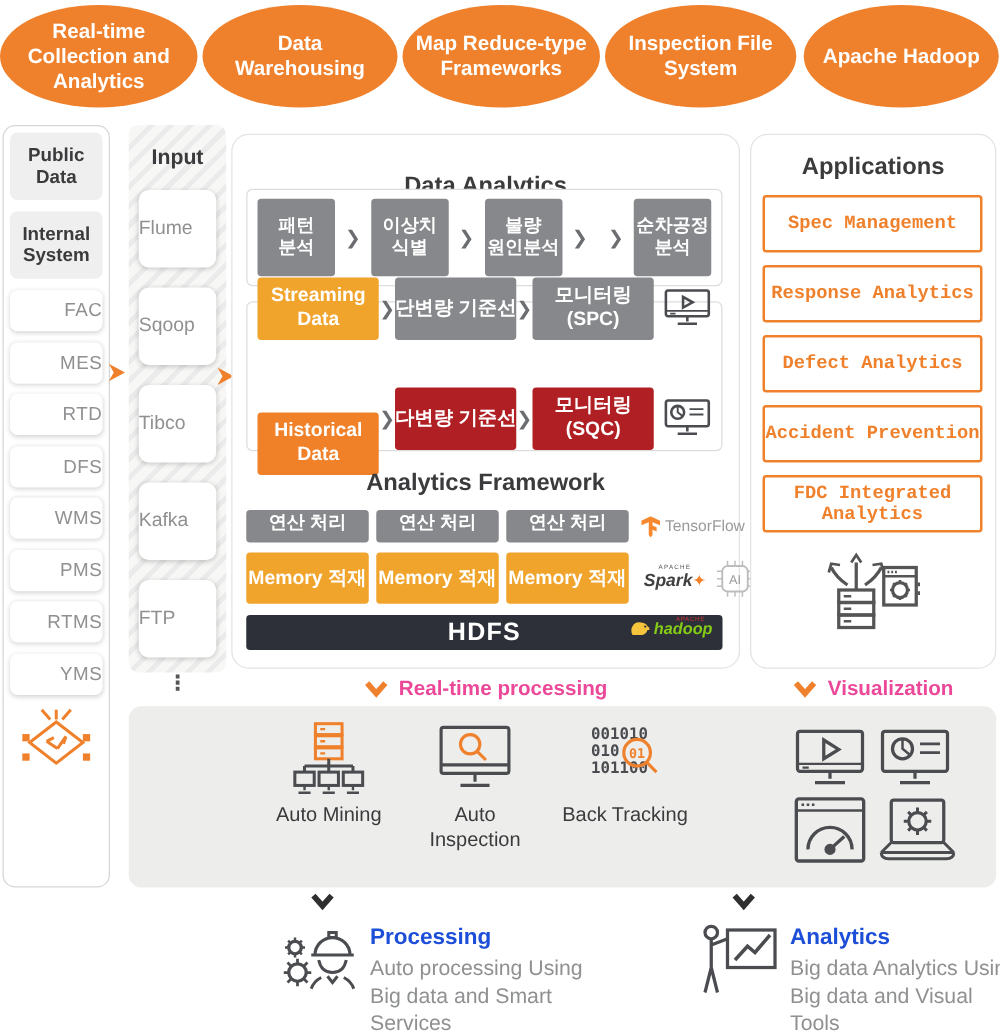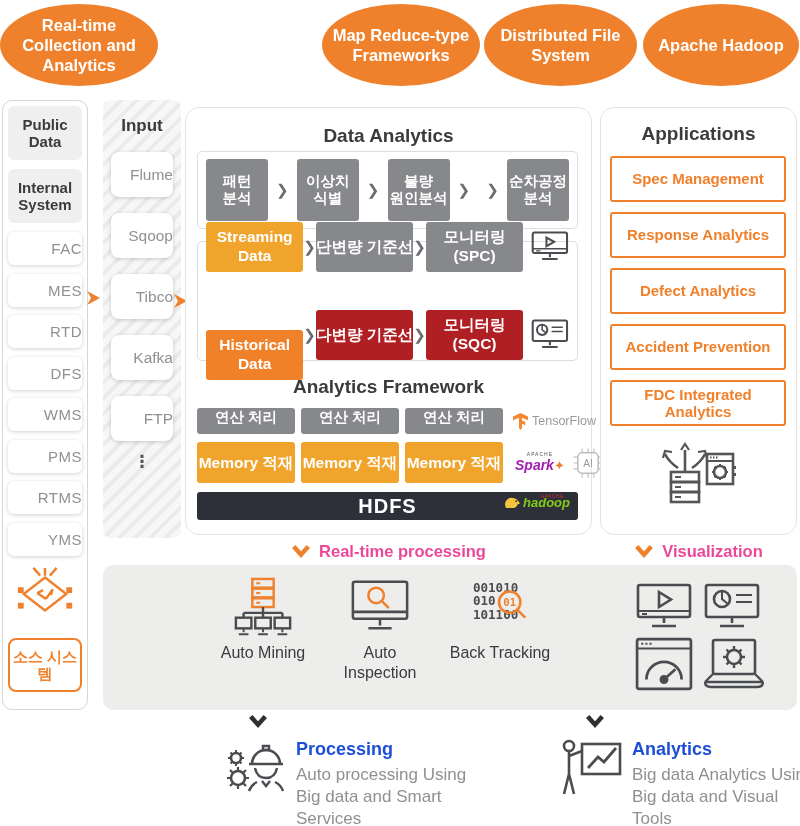--- a/index.html
+++ b/index.html
@@ -20,22 +20,22 @@
     box-shadow:0 1px 4px rgba(0,0,0,.18);display:flex;align-items:center;justify-content:flex-end;
     font-size:15px;color:#8f9092;letter-spacing:.5px;}
   .srcicon{margin:8px auto 0 auto;width:62px;height:62px;display:block;}
   .srcfooter{margin:12px auto 0 auto;height:50px;border:2px solid #F0812C;border-radius:8px;
     display:flex;align-items:center;justify-content:center;text-align:center;
     color:#F0812C;font-weight:bold;font-size:15px;line-height:1.15;}
   
   #inputCol{left:103px;top:100px;width:78px;height:438px;border-radius:8px;box-sizing:border-box;
     background:repeating-linear-gradient(135deg,#ebebeb 0 4px,#f7f7f6 4px 11px);text-align:center;}
   #inputCol .title{padding-top:16px;font-weight:bold;font-size:17px;color:#3b3b3d;}
-  .inputbox{width:62px;height:45px;margin:16px auto 0 auto;background:#fff;border-radius:8px;
-    box-shadow:0 1px 4px rgba(0,0,0,.18);display:flex;align-items:center;justify-content:flex-end;
+  .inputbox{width:62px;height:62px;margin:16px auto 0 auto;background:#fff;border-radius:8px;
+    box-shadow:0 1px 4px rgba(0,0,0,.18);display:flex;align-items:center;justify-content:flex-start;
     font-size:15.5px;color:#8f9092;}
   .ellipsis{margin-top:12px;color:#555;font-weight:bold;font-size:17px;line-height:1;}
   
   .panel{position:absolute;background:#fff;border:1.5px solid #e3e3e3;border-radius:14px;box-sizing:border-box;}
   #mainPanel{left:185px;top:107px;width:407px;height:428px;}
   #appPanel{left:600px;top:107px;width:197px;height:428px;}
   .ptitle{text-align:center;font-weight:bold;font-size:19px;color:#3b3b3d;}
   .innerbox{position:absolute;left:11px;width:381px;border:1px solid #ddd;border-radius:5px;
     box-sizing:border-box;display:flex;align-items:center;padding:8px;background:#fff;}
   .gstep{width:62px;height:62px;background:#87888B;border-radius:3px;color:#fff;font-weight:bold;
@@ -54,29 +54,29 @@
     font-size:14.5px;display:flex;align-items:flex-start;justify-content:center;}
   .mbox{width:98px;height:41px;background:#F0A42B;border-radius:3px;color:#fff;font-weight:bold;
     font-size:15.5px;line-height:1.15;display:flex;align-items:center;justify-content:center;text-align:center;}
   #hdfsBar{position:absolute;left:11px;width:381px;height:28px;background:#2D3038;border-radius:3px;
     display:flex;align-items:center;justify-content:center;}
   #hdfsBar .hlabel{color:#fff;font-weight:bold;font-size:20px;letter-spacing:1px;}
   .tf{display:flex;align-items:center;gap:4px;margin-left:4px;}
   .tf .tftext{color:#9a9a9a;font-size:12.5px;}
   .sparkwrap{margin-left:6px;text-align:center;line-height:1;}
   .sparkapache{font-size:5px;color:#555;letter-spacing:1px;}
-  .sparktext{font-weight:bold;font-style:italic;font-size:14px;color:#a21caf;}
+  .sparktext{font-weight:bold;font-style:italic;font-size:14px;color:#404040;}
   .sparkstar{color:#F0812C;font-size:13px;}
   .hadooplogo{position:absolute;right:8px;top:3px;display:flex;align-items:center;gap:2px;}
   .hadooptext{color:#84cc16;font-weight:bold;font-style:italic;font-size:13px;}
   .hadoopapache{position:absolute;right:14px;top:1px;font-size:5px;color:#c33;letter-spacing:.5px;}
   
   .appbox{position:absolute;left:9px;width:176px;height:46px;border:2px solid #F0812C;border-radius:3px;
     box-sizing:border-box;color:#F0812C;font-weight:bold;font-size:15px;line-height:1.15;
-    display:flex;align-items:center;justify-content:center;text-align:center;}
+    display:flex;align-items:center;justify-content:center;text-align:center;font-family:Liberation Mono, monospace;}
   
   .flowlabel{position:absolute;top:538px;height:26px;display:flex;align-items:center;justify-content:center;
     gap:8px;font-weight:bold;font-size:16.5px;color:#ec4899;}
   
   #midBox{left:103px;top:565px;width:694px;height:145px;background:#EDEDEB;border-radius:10px;}
   .midItem{position:absolute;text-align:center;color:#3b3b3d;font-size:16px;line-height:1.25;}
   .midItem .lbl{margin-top:4px;}
   
   .chev{position:absolute;}
   .btitle{position:absolute;font-weight:bold;font-size:18px;color:#1d4ed8;}
@@ -84,25 +84,28 @@
   svg{display:block;}
 </style>
 </head>
 <body>
 
 <div id="stage">
 
   <div class="pill" style="left:0px;width:158px;">
       <span>Real-time Collection and Analytics</span>
     </div>
+  <div class="pill" style="left:162px;width:156px;">
+      <span>Data Warehousing</span>
+    </div>
   <div class="pill" style="left:322px;width:158px;">
       <span>Map Reduce-type Frameworks</span>
     </div>
   <div class="pill" style="left:484px;width:153px;">
-      <span>Distributed File System</span>
+      <span>Inspection File System</span>
     </div>
   <div class="pill" style="left:643px;width:156px;">
       <span>Apache Hadoop</span>
     </div>
 
   <div id="srcCol" class="abs">
     <div class="groupbox">
         <span>Public Data</span>
       </div>
     <div class="groupbox">
@@ -138,23 +141,20 @@
         <path d="M20 4 L27 12 M44 4 L37 12 M32 4 V12"></path>
         <path d="M24 30 L33 36 M40 26 L33 36 M24 30 l6 -3 M40 26 l-2 6"></path>
       </g>
       <g fill="#F0812C">
         <rect x="4" y="24" width="6" height="6"></rect>
           <rect x="54" y="24" width="6" height="6"></rect>
         <rect x="4" y="40" width="6" height="6"></rect>
           <rect x="54" y="40" width="6" height="6"></rect>
       </g>
     </svg>
-    <div class="srcfooter">
-        <span>소스 시스템</span>
-      </div>
   </div>
 
   <svg class="abs" style="left:86px;top:290px;" width="15" height="16" viewBox="0 0 15 16">
     <path d="M1 1 L14 8 L1 15 L5 8 Z" fill="#F0812C"></path>
   </svg>
 
   <div id="inputCol" class="abs">
     <div class="title">Input</div>
     <div class="inputbox">
         <span>Flume</span>
@@ -172,21 +172,21 @@
         <span>FTP</span>
       </div>
     <div class="ellipsis">⋮</div>
   </div>
 
   <svg class="abs" style="left:173px;top:293px;" width="15" height="16" viewBox="0 0 15 16">
     <path d="M1 1 L14 8 L1 15 L5 8 Z" fill="#F0812C"></path>
   </svg>
 
   <div id="mainPanel" class="panel">
-    <div class="ptitle" style="margin-top:17px;">Data Analytics</div>
+    <div class="ptitle" style="margin-top:30px;text-decoration:underline;">Data Analytics</div>
 
     <div class="innerbox" style="top:43px;height:78px;justify-content:space-between;">
       <div class="gstep">
           <span>패턴 분석</span>
         </div>
       <div class="arrowglyph">❯</div>
       <div class="gstep">
           <span>이상치 식별</span>
         </div>
       <div class="arrowglyph">❯</div>

